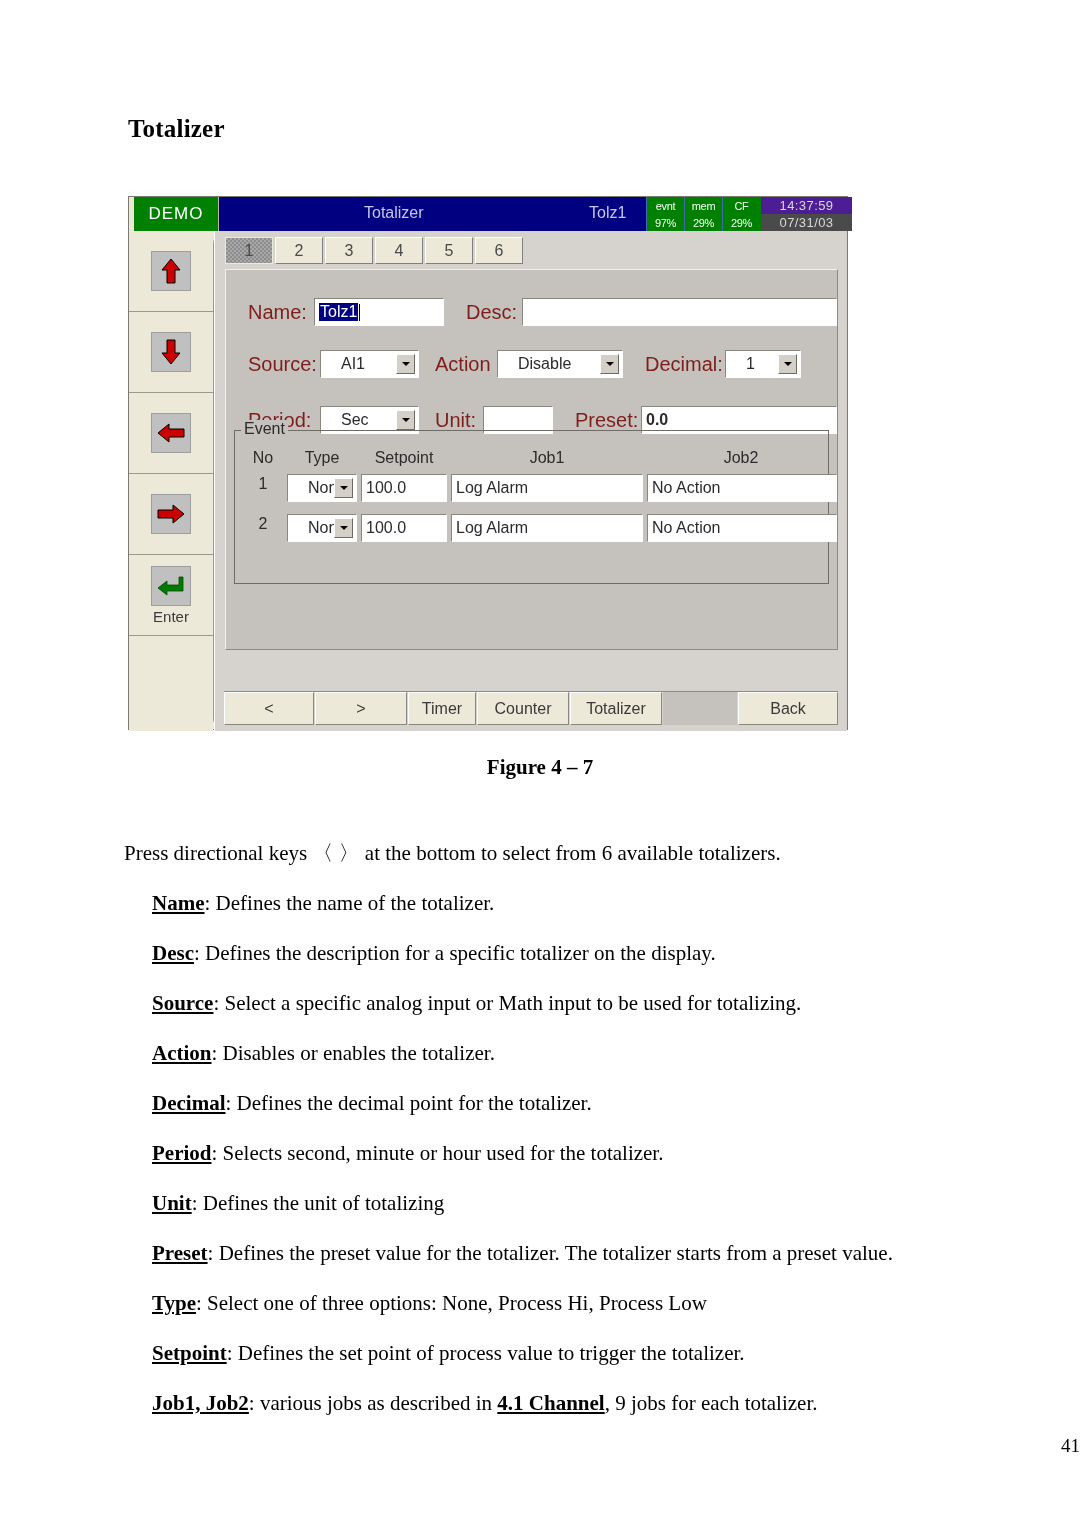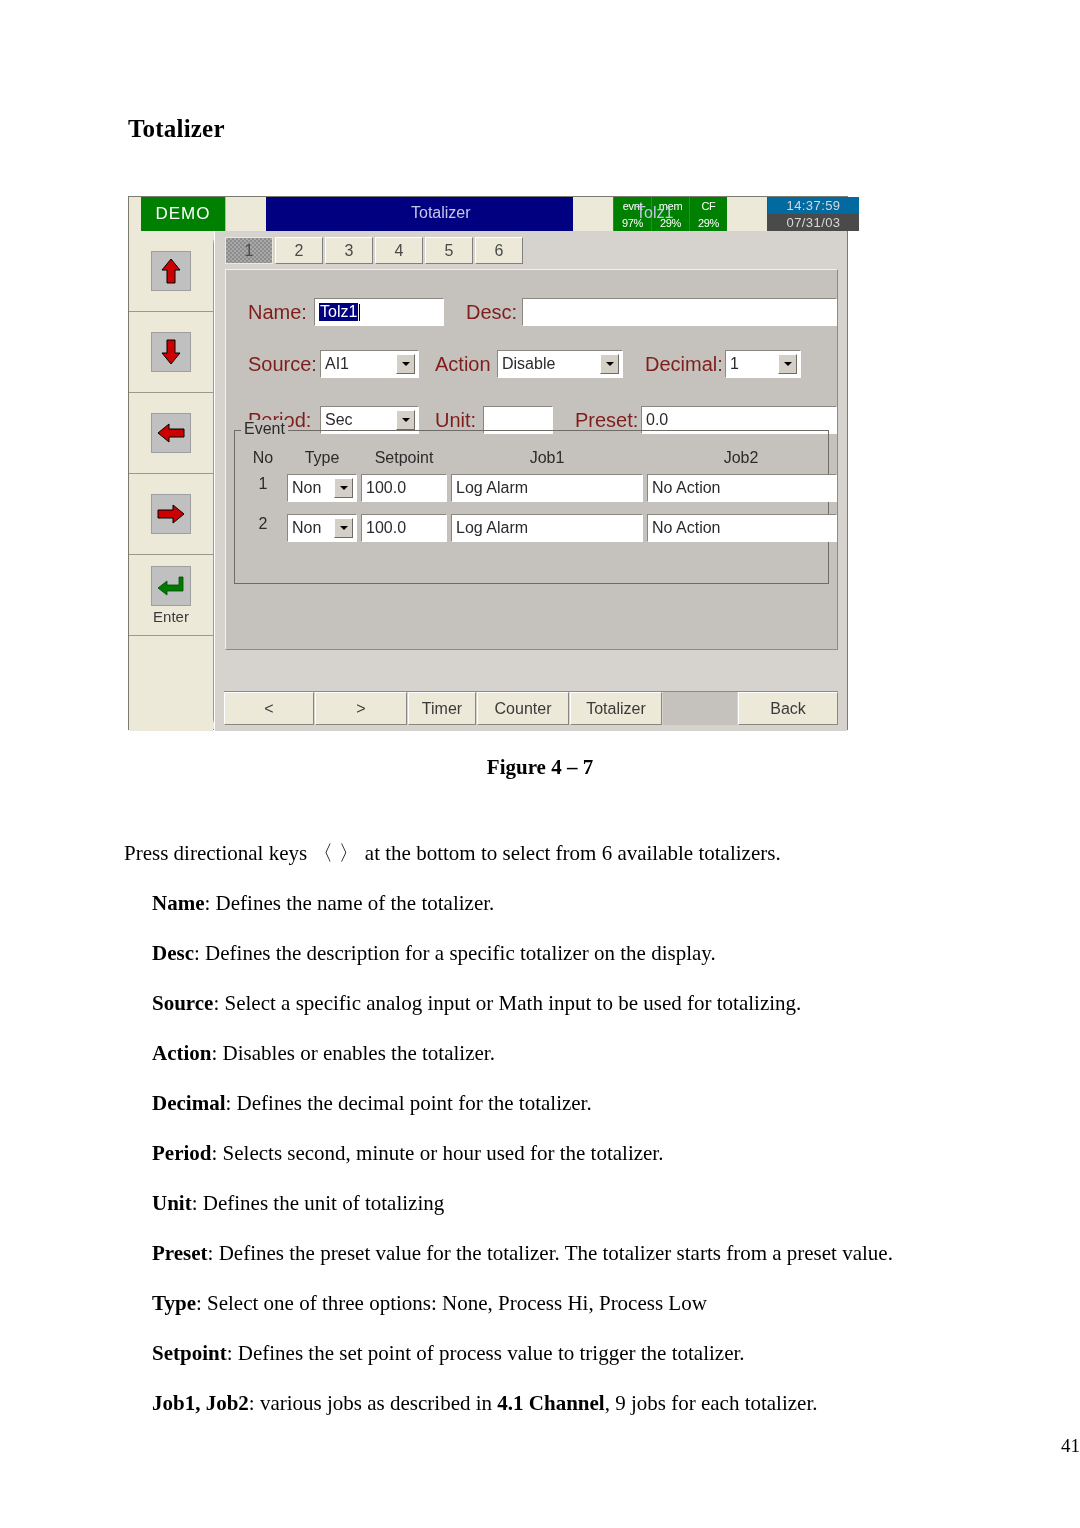--- a/index.html
+++ b/index.html
@@ -43,26 +43,25 @@
     height: 534px;
     background: #ece9d8;
     border: 1px solid #7b7b6f;
     box-sizing: border-box;
     font-family: "Liberation Sans", sans-serif;
   }
 
   
   .titlebar {
     position: absolute;
-    left: 12px; top: 0;
+    left: 5px; top: 0;
     width: 100%;
     height: 34px;
     display: flex;
     box-sizing: border-box;
-    gap: 40px;
   }
   .demo-badge {
     width: 85px;
     height: 34px;
     background: #008000;
     color: #ffffff;
     font-size: 17px;
     letter-spacing: 1px;
     display: flex;
     align-items: center;
@@ -117,21 +116,21 @@
     border-left: 1px solid #008000;
   }
   .clock .top, .clock .bot {
     height: 17px;
     font-size: 13px;
     display: flex;
     align-items: center;
     justify-content: center;
     letter-spacing: 0.4px;
   }
-  .clock .top { background: #0369a1; text-align: center; }
+  .clock .top { background: #4c1d95; text-align: center; }
   .clock .bot { background: #4a4a4a; }
 
   
   .device-body {
     position: absolute;
     left: 0;
     top: 34px;
     width: 100%;
     height: 500px;
     display: flex;
@@ -273,21 +272,21 @@
     background: #ffffff;
     border: 1px solid #8a877f;
     border-right-color: #ffffff;
     border-bottom-color: #ffffff;
     box-sizing: border-box;
     height: 28px;
     display: flex;
     align-items: center;
     font-size: 16px;
     color: #2b2b2b;
-    padding-left: 4px;
+    padding-left: 20px;
     font-family: "Liberation Sans", sans-serif;
     position: relative;
   }
   .combo .val { flex: 1; white-space: nowrap; overflow: hidden; }
   .combo .arrow {
     width: 19px;
     height: 20px;
     background: #d4d0c8;
     border: 1px solid #ffffff;
     border-right-color: #6e6a64;
@@ -385,21 +384,21 @@
     position: absolute;
     left: 124px;
     top: 828px;
     width: 880px;
     font-size: 21px;
     line-height: 50px;
     font-family: "Liberation Serif", serif;
   }
   .prose p { margin: 0; }
   .prose p.indent { padding-left: 28px; }
-  .prose b { font-weight: bold; }
+  .prose b { font-weight: bold; text-decoration: underline; }
   .page-number {
     position: absolute;
     left: 0;
     top: 1435px;
     width: 1080px;
     text-align: right;
     font-size: 19px;
     font-family: "Liberation Serif", serif;
   }
 </style>
@@ -541,21 +540,21 @@
               <span class="val">Sec</span>
               <span class="arrow">
                   <span class="tri-down"></span>
                 </span>
             </div>
             <div class="fld-label" style="margin-left:16px;width:48px;">Unit:</div>
             <div class="txtbox" style="width:70px;">
               <span></span>
             </div>
             <div class="fld-label" style="margin-left:22px;width:66px;">Preset:</div>
-            <div class="txtbox" style="width:196px;">
+            <div class="txtbox" style="width:196px;font-weight:bold;">
               <span>0.0</span>
             </div>
           </div>
 
           <div class="groupbox">
             <div class="groupbox-title">Event</div>
 
             <div class="evt-head" style="top:18px;">
               <div class="evt-cell" style="left:10px;width:36px;">No</div>
               <div class="evt-cell" style="left:52px;width:70px;">Type</div>

